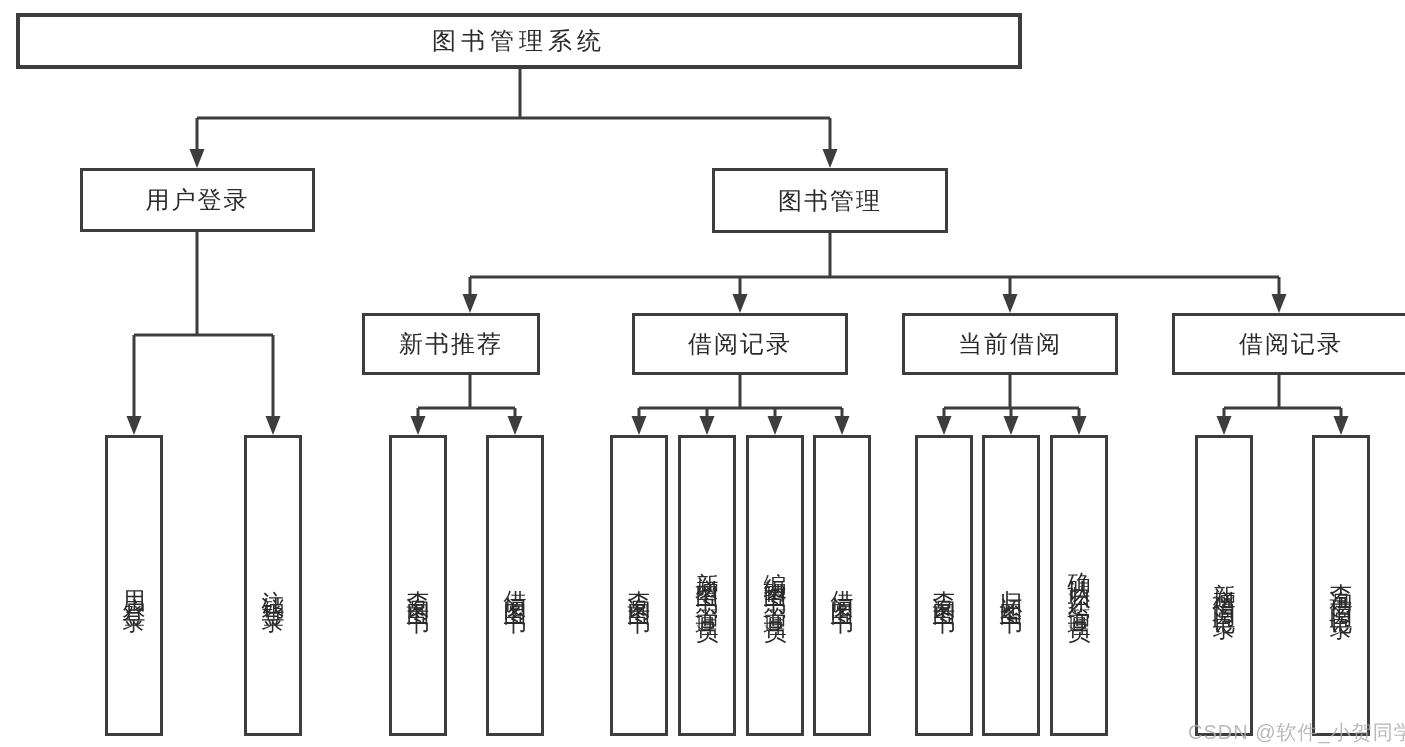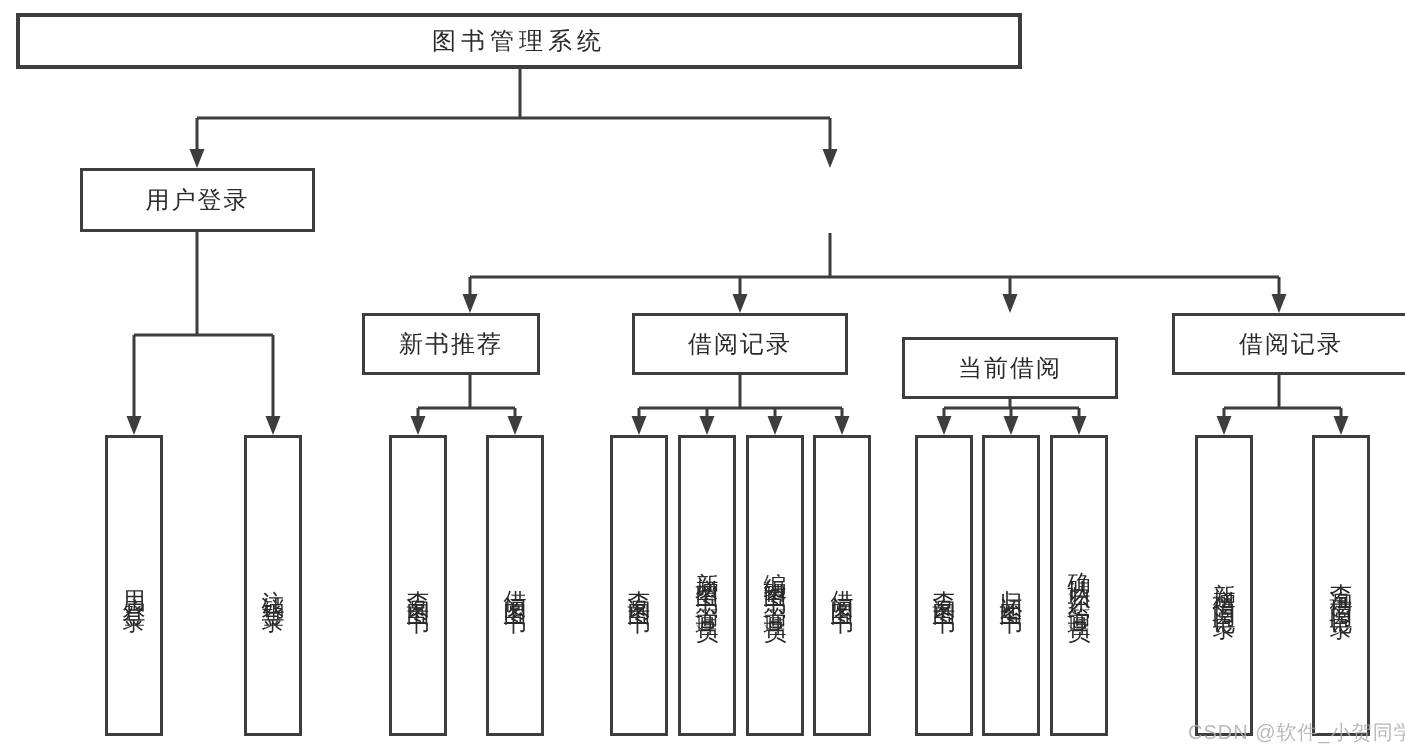--- a/index.html
+++ b/index.html
@@ -87,28 +87,31 @@
     <polygon points="1333.5,416 1348.5,416 1341,435"></polygon>
   </svg>
 
   <div class="hbox root" style="left:16px;top:13px;width:1006px;height:56px;">
     <span>图书管理系统</span>
   </div>
 
   <div class="hbox" style="left:80px;top:168px;width:235px;height:64px;">
     <span>用户登录</span>
   </div>
+  <div class="hbox" style="left:712px;top:168px;width:236px;height:65px;">
+    <span>图书管理</span>
+  </div>
 
   <div class="hbox" style="left:362px;top:313px;width:178px;height:62px;">
     <span>新书推荐</span>
   </div>
   <div class="hbox" style="left:632px;top:313px;width:216px;height:62px;">
     <span>借阅记录</span>
   </div>
-  <div class="hbox" style="left:902px;top:313px;width:216px;height:62px;margin-top:24px;">
+  <div class="hbox" style="left:902px;top:313px;width:216px;height:62px;">
     <span>当前借阅</span>
   </div>
   <div class="hbox" style="left:1172px;top:313px;width:238px;height:62px;">
     <span>借阅记录</span>
   </div>
 
   <div class="vbox" style="left:105px;">
     <span class="vtext">用户登录</span>
   </div>
   <div class="vbox" style="left:244px;">

